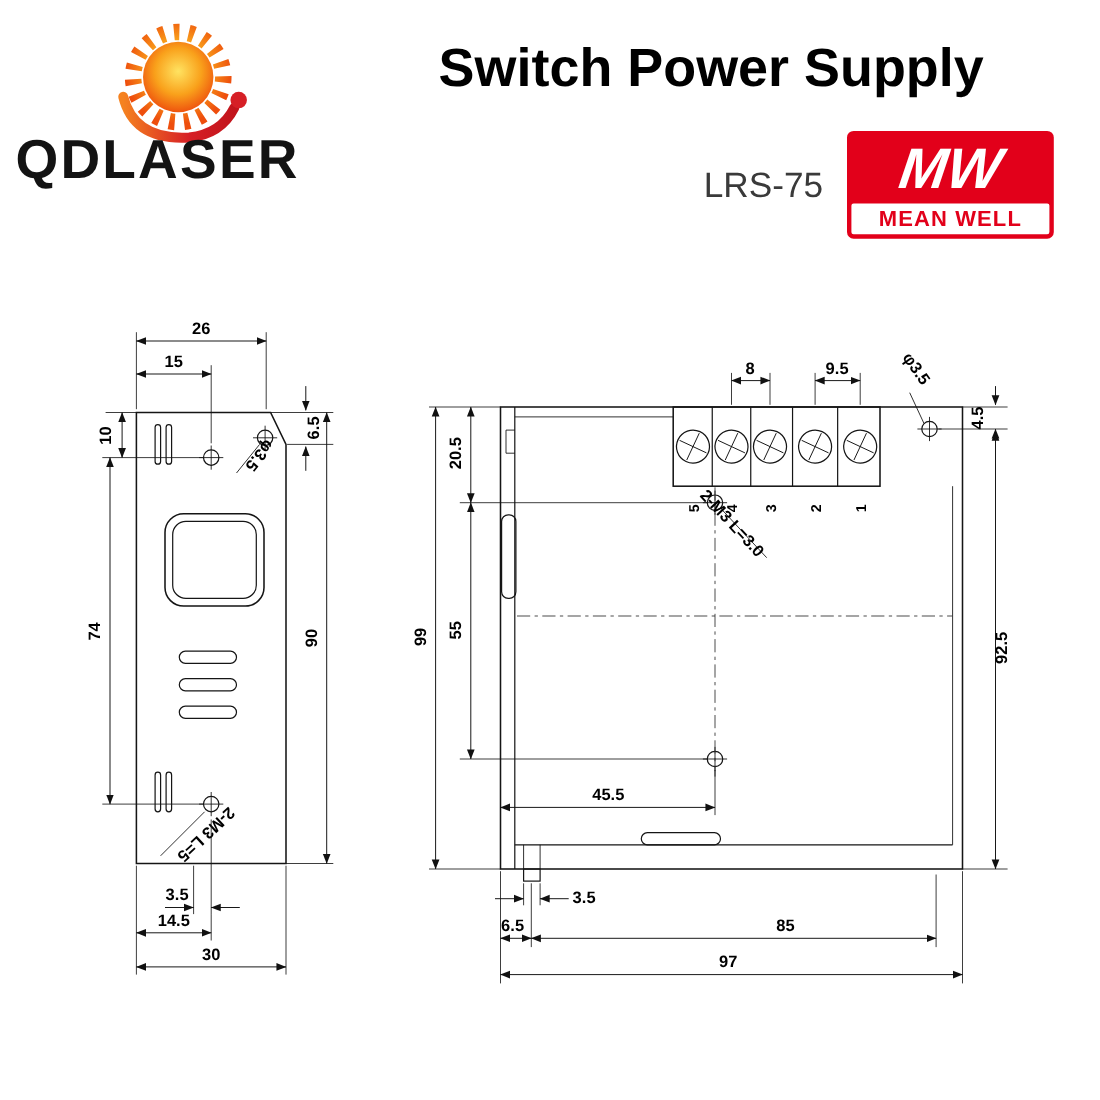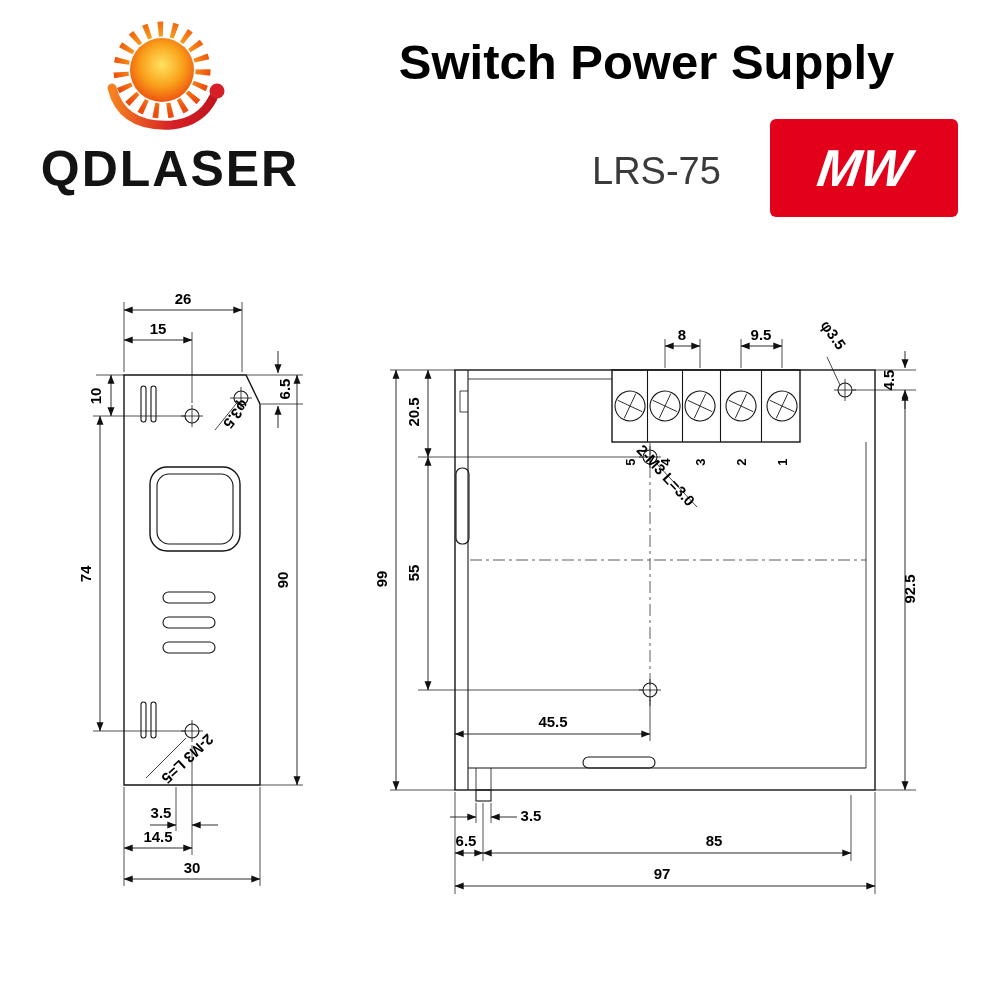--- a/index.html
+++ b/index.html
@@ -3,30 +3,30 @@
 <meta charset="utf-8">
 <style>
   html,body{margin:0;padding:0;}
   body{
     width:1000px;height:1000px;background:#ffffff;position:relative;overflow:hidden;
     font-family:"Liberation Sans",sans-serif;
   }
   .abs{position:absolute;}
   
   #brand-text{
-    left:14px;top:140px;width:312px;text-align:center;
+    left:14px;top:116px;width:312px;text-align:left;
     font-size:50px;font-weight:bold;letter-spacing:2px;color:#131313;
   }
   #main-title{
     left:334px;top:34px;width:625px;text-align:center;
     font-size:49px;font-weight:bold;color:#000;
   }
   #model-text{
-    left:592px;top:150px;width:170px;text-align:left;
-    font-size:38px;color:#3a3a3a;
+    left:609px;top:150px;width:170px;text-align:center;
+    font-size:32px;color:#3a3a3a;
   }
   #mw-logo{
     left:770px;top:119px;width:188px;height:98px;background:#E2001A;border-radius:6px;
     box-sizing:border-box;padding:4px;display:flex;flex-direction:column;
   }
   #mw-top{flex:1;display:flex;align-items:center;justify-content:center;}
   #mw-top span{
     color:#fff;font-size:52px;font-weight:bold;font-style:italic;
     transform:skewX(-8deg);line-height:1;
   }
@@ -68,20 +68,23 @@
 </svg>
 
 <div id="brand-text" class="abs">QDLASER</div>
 <div id="main-title" class="abs">Switch Power Supply</div>
 <div id="model-text" class="abs">LRS-75</div>
 
 <div id="mw-logo" class="abs">
   <div id="mw-top">
       <span>MW</span>
     </div>
+  <div id="mw-bottom">
+      <span>MEAN WELL</span>
+    </div>
 </div>
 
 <svg width="1000" height="1000" viewBox="0 0 1000 1000">
   <defs>
     <marker id="arr" markerWidth="10" markerHeight="9" refX="8.7" refY="4.5" orient="auto-start-reverse" markerUnits="userSpaceOnUse">
       <path d="M0,1 L9,4.5 L0,8 z" fill="#111"></path>
     </marker>
     <g id="sym-hole">
       <circle r="7" class="det" fill="#fff"></circle>
       <line x1="-11" y1="0" x2="11" y2="0" class="thin"></line>

